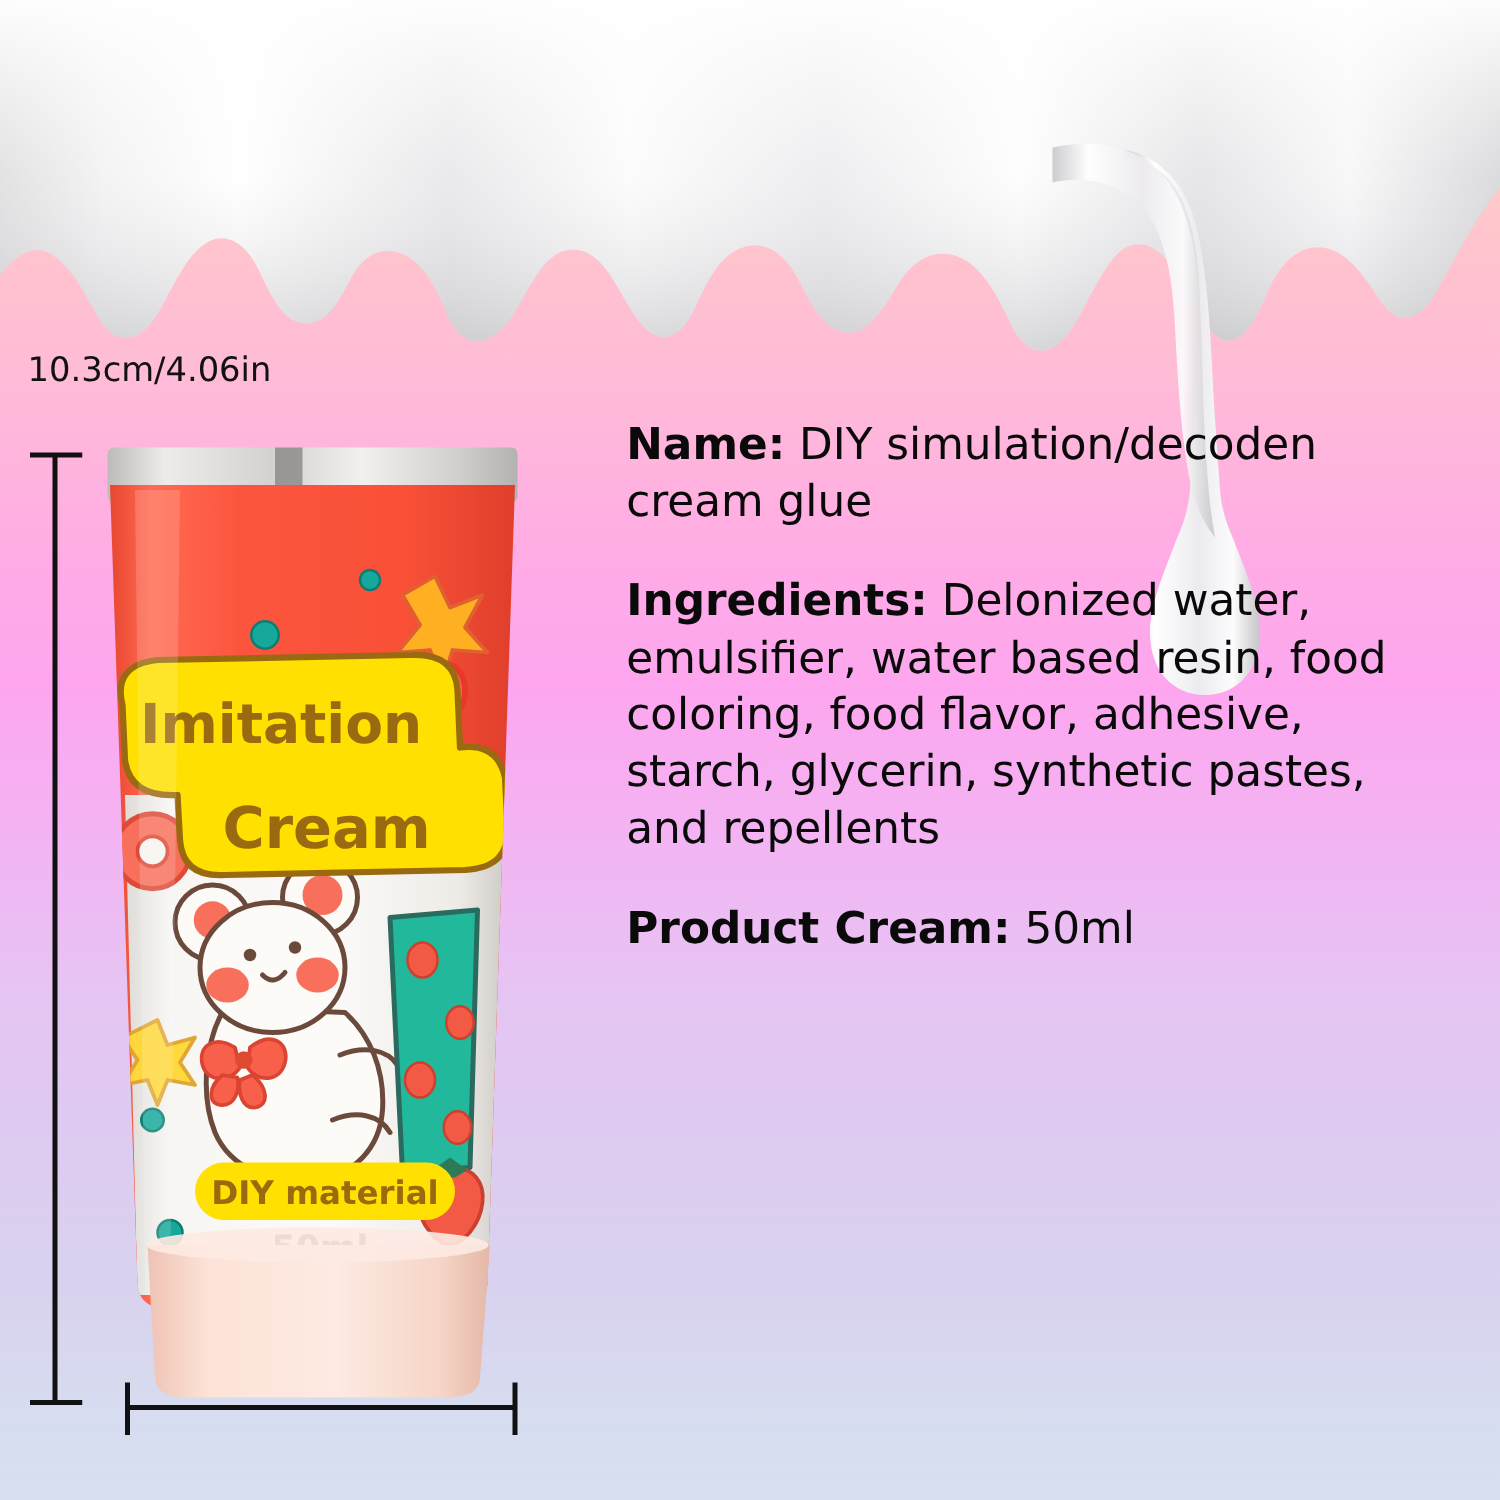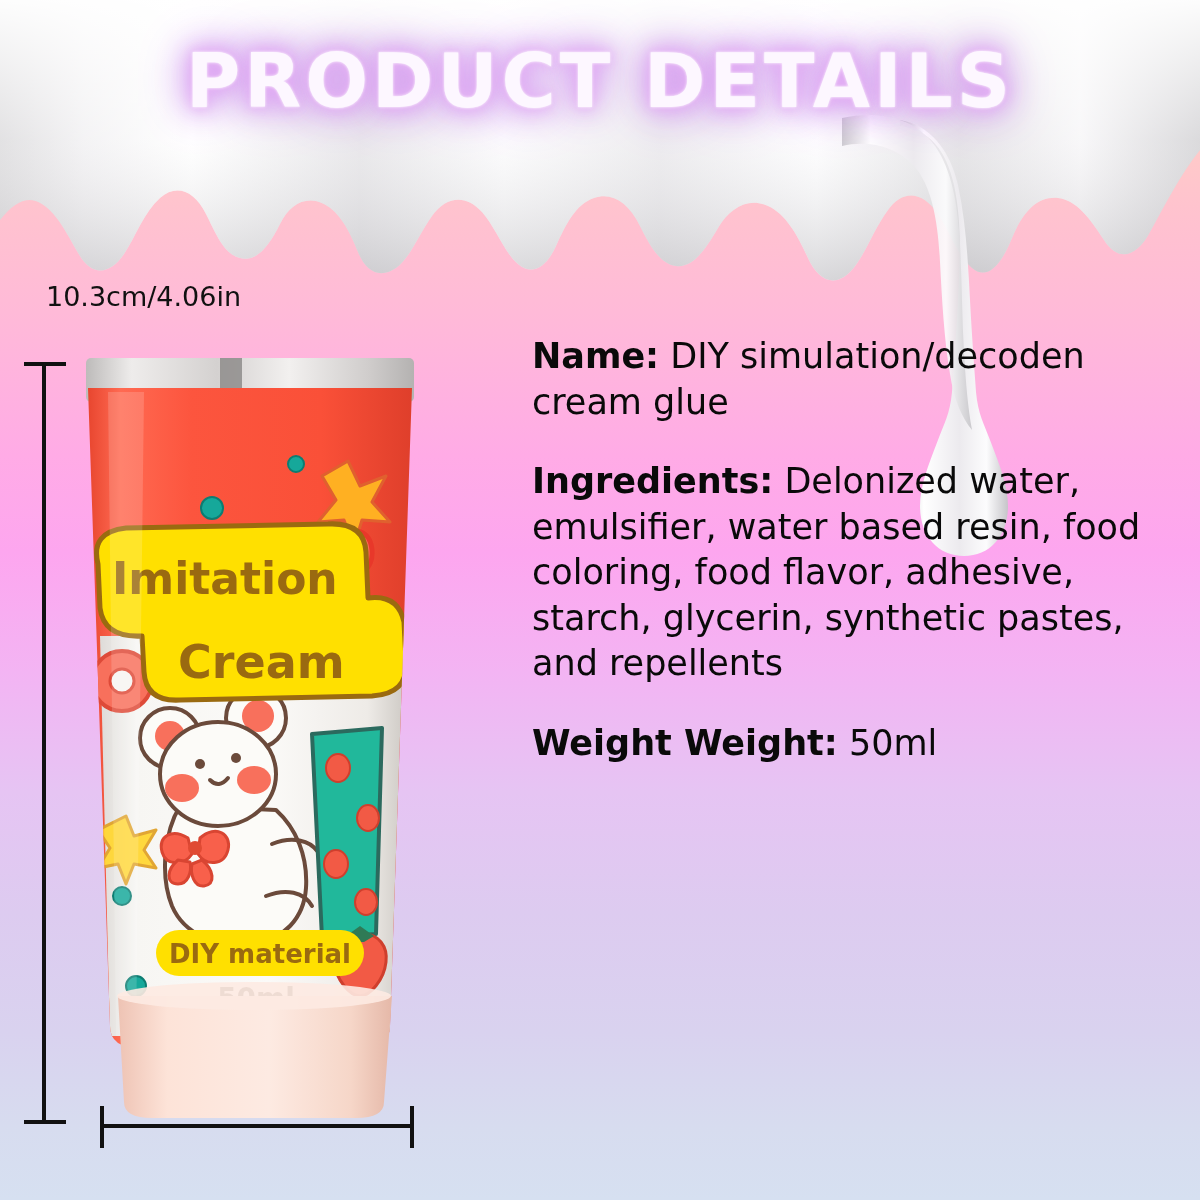--- a/index.html
+++ b/index.html
@@ -45,39 +45,39 @@
       0 0 20px #dca2f2,
       0 0 34px #cf92ee,
       0 0 52px #c183e8;
     z-index:6;
   }
 
   
   .dim-label {
     position:absolute;
     font-family:"DejaVu Sans", sans-serif;
-    font-size:27px; color:#111; white-space:nowrap;margin-left:24px;
+    font-size:27px; color:#111; white-space:nowrap;
   }
   #height-label { left:22px; top:281px; }
   #width-label  { left:163px; top:1064px; }
 
   #height-dim { position:absolute; left:22px; top:358px; width:44px; height:770px; z-index:4; }
   #width-dim  { position:absolute; left:96px; top:1104px; width:322px; height:44px; z-index:4; }
 
   
   #tube-wrap { position:absolute; left:60px; top:336px; width:380px; height:800px; z-index:3; }
   #tube-wrap svg { display:block; width:380px; height:800px; }
 
   
   #drip-overlay { position:absolute; left:0; top:0; width:1200px; height:700px; z-index:5; pointer-events:none; }
   #drip-overlay svg { display:block; width:1200px; height:700px; }
 
   
   #details {
-    position:absolute; left:532px; top:334px; width:660px; z-index:7;
+    position:absolute; left:501px; top:334px; width:660px; z-index:7;
   }
   .detail-block { margin-bottom:34px; }
   .detail-block:last-child { margin-bottom:0; }
   .detail-text {
     font-family:"DejaVu Sans", sans-serif;
     font-size:35px; line-height:1.30; color:#0a0a0a;
   }
   .detail-text .lbl { font-weight:bold; }
 </style>
 </head>
@@ -162,21 +162,20 @@
                C268,248 256,262 240,258
                C224,254 216,234 206,214
                C194,190 176,184 160,198
                C144,212 136,236 124,254
                C110,275 92,276 80,256
                C68,236 58,214 42,204
                C28,195 14,202 0,220 Z" fill="url(#creamV)"></path>
     </svg>
   </div>
 
-  <div id="page-title">PRODUCT DETAILS</div>
 
   <div id="drip-overlay">
     <svg viewBox="0 0 1200 700" xmlns="http://www.w3.org/2000/svg">
       <defs>
         <linearGradient id="dripG" x1="0" y1="0" x2="1" y2="0">
           <stop offset="0" stop-color="#c9c8cc"></stop>
           <stop offset="0.22" stop-color="#ffffff"></stop>
           <stop offset="0.55" stop-color="#eceaee"></stop>
           <stop offset="0.80" stop-color="#fcfcfd"></stop>
           <stop offset="1" stop-color="#c6c5c9"></stop>
@@ -384,20 +383,20 @@
     </div>
 
     <div class="detail-block">
       <div class="detail-text">
         <span class="lbl">Ingredients:</span><span> Delonized water, emulsifier, water based resin, food coloring, food flavor, adhesive, starch, glycerin, synthetic pastes, and repellents</span>
       </div>
     </div>
 
     <div class="detail-block">
       <div class="detail-text">
-        <span class="lbl">Weight Weight:</span><span> 50ml</span>
+        <span class="lbl">Product Cream:</span><span> 50ml</span>
       </div>
     </div>
 
 
   </div>
 
 </div>
 
 </body></html>

